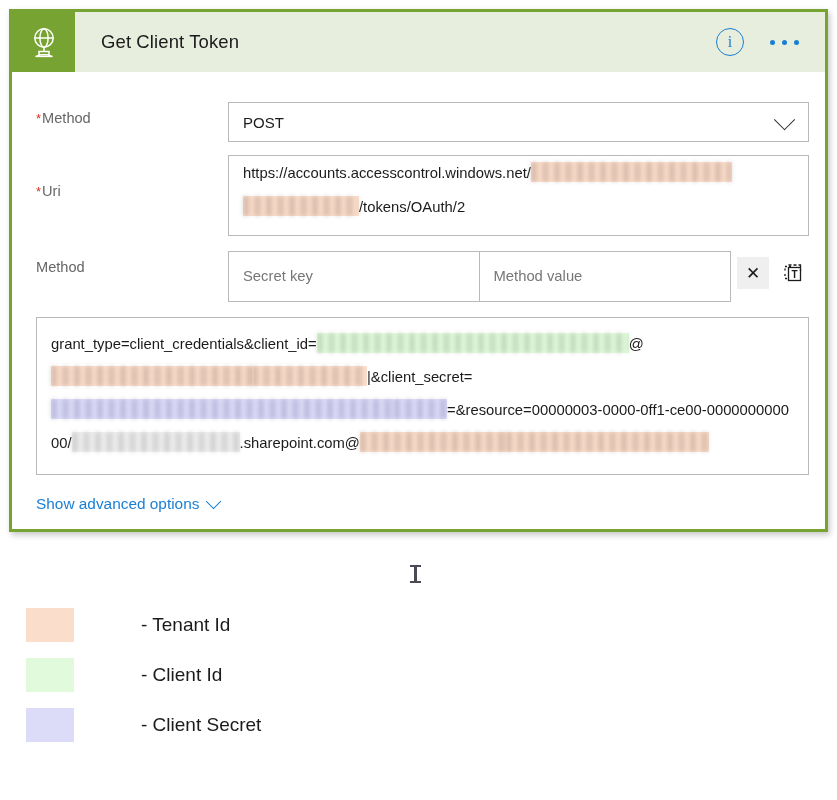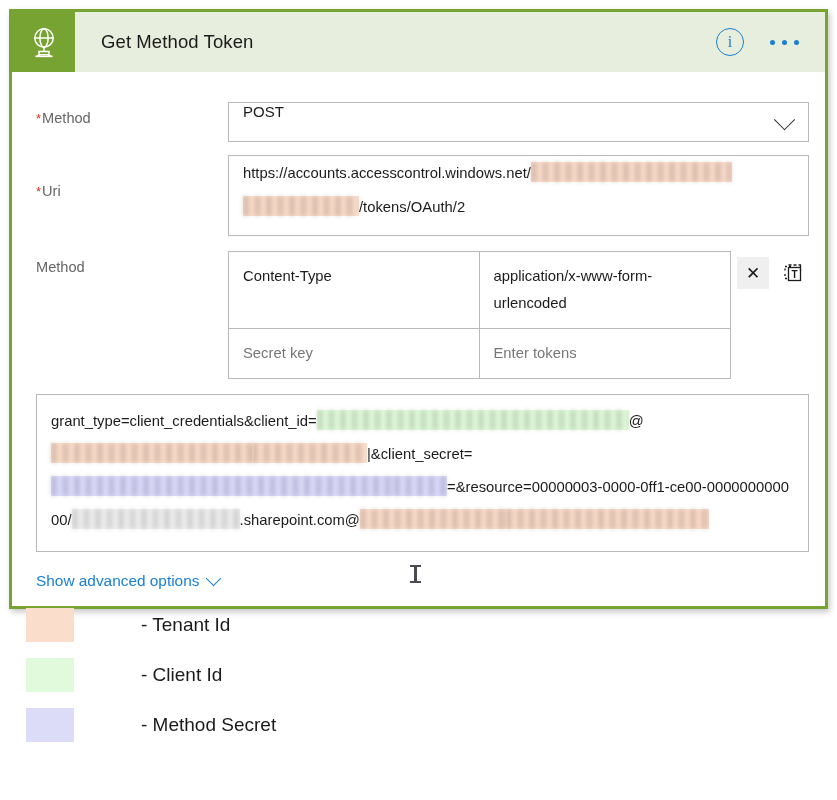--- a/index.html
+++ b/index.html
@@ -90,20 +90,21 @@
   .row-headers{ padding-top: 15px; }
   .row-body   { padding-top: 15px; }
 
   
   .select-box {
     position: relative;
     border: 1px solid #b9b9b9;
     background: #fff;
     height: 40px;
     display: flex;
+    align-items: center;
     padding: 0 14px;
   }
   .select-value { font-size: 15px; color: #1b1b1b; }
   .chev {
     position: absolute; right: 16px; top: 50%;
     width: 15px; height: 15px;
     transform: translateY(-65%) rotate(45deg);
     border-right: 1.6px solid #2a2a2a;
     border-bottom: 1.6px solid #2a2a2a;
   }
@@ -265,21 +266,21 @@
         <circle cx="15" cy="12" r="9.2"></circle>
         <ellipse cx="15" cy="12" rx="4.1" ry="9.2"></ellipse>
         <line x1="5.8" y1="12" x2="24.2" y2="12"></line>
         <line x1="15" y1="21.2" x2="15" y2="25.5"></line>
         <rect x="10" y="25.5" width="10" height="3.3"></rect>
         <line x1="6.4" y1="30.4" x2="23.6" y2="30.4"></line>
         <line x1="11" y1="28.8" x2="7.6" y2="30.4"></line>
         <line x1="19" y1="28.8" x2="22.4" y2="30.4"></line>
       </svg>
     </div>
-    <div class="card-title">Get Method Token</div>
+    <div class="card-title">Get Client Token</div>
     <div class="header-actions">
       <div class="info-icon">i</div>
       <div class="ellipsis">
         <i></i>
           <i></i>
           <i></i>
       </div>
     </div>
   </div>
 
@@ -305,26 +306,22 @@
         <div class="uri-box"><span>https://accounts.accesscontrol.windows.net/</span><span class="rd rd-t" style="width:201px;height:20px"></span><span class="rd rd-t" style="width:116px;height:20px"></span><span>/tokens/OAuth/2</span></div>
       </div>
     </div>
 
     <div class="row row-headers">
       <div class="row-label">Method</div>
       <div class="row-field">
         <div class="headers-wrap">
           <div class="headers-grid">
             <div class="hrow">
-              <div class="hcell key">Content-Type</div>
-              <div class="hcell val">application/x-www-form-urlencoded</div>
-            </div>
-            <div class="hrow">
               <div class="hcell key ph">Secret key</div>
-              <div class="hcell val ph">Enter tokens</div>
+              <div class="hcell val ph">Method value</div>
             </div>
           </div>
           <div class="hdr-tools">
             <div class="btn-x">✕</div>
             <div class="btn-txtmode">
               <svg width="22" height="22" viewBox="0 0 22 22" fill="none" stroke="#1b1b1b" stroke-width="1.3">
                 <path d="M3 4.5 h2 M7 4.5 h2 M3 8.5 v-2 M3 12 v2 M3 16.5 h2" stroke-dasharray="0"></path>
                 <rect x="6.5" y="5.5" width="12" height="13" fill="#ffffff"></rect>
                 <text x="12.5" y="15.5" font-size="10" font-family="Liberation Sans, sans-serif" fill="#1b1b1b" stroke="none" text-anchor="middle" font-weight="bold">T</text>
                 <path d="M6.5 3 h3 M11.5 3 h3 M16.5 3 h2 v2 M18.5 7 v2"></path>
@@ -355,15 +352,15 @@
   <div class="legend-row">
     <span class="swatch" style="background:#fbddcb"></span>
     <span class="legend-text">- Tenant Id</span>
   </div>
   <div class="legend-row">
     <span class="swatch" style="background:#e2fadc"></span>
     <span class="legend-text">- Client Id</span>
   </div>
   <div class="legend-row">
     <span class="swatch" style="background:#dddcf8"></span>
-    <span class="legend-text">- Method Secret</span>
+    <span class="legend-text">- Client Secret</span>
   </div>
 </div>
 
 </body></html>

